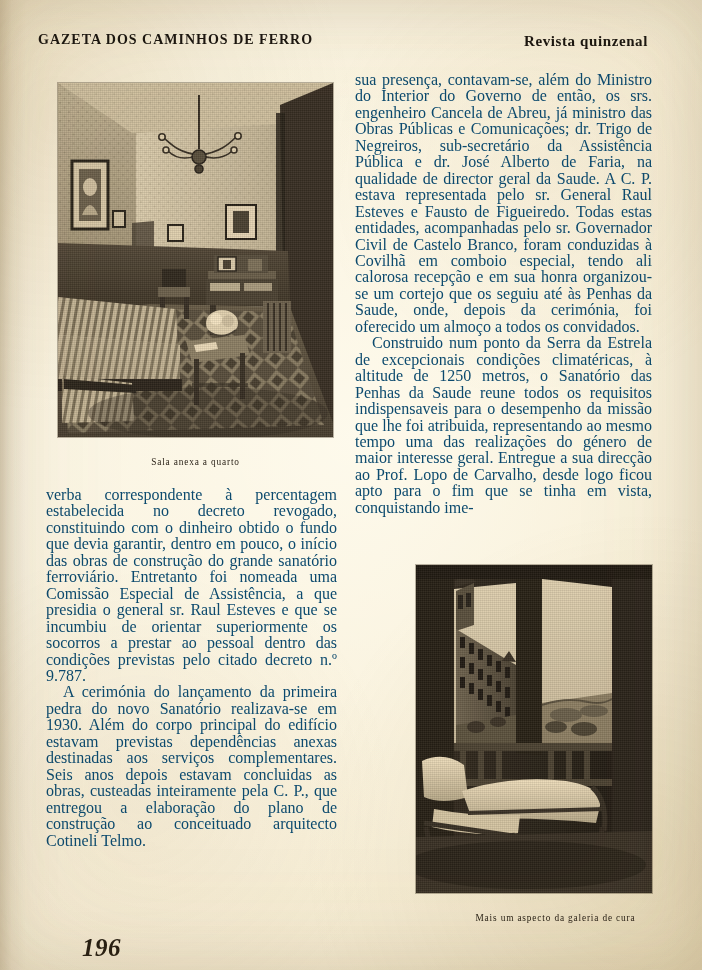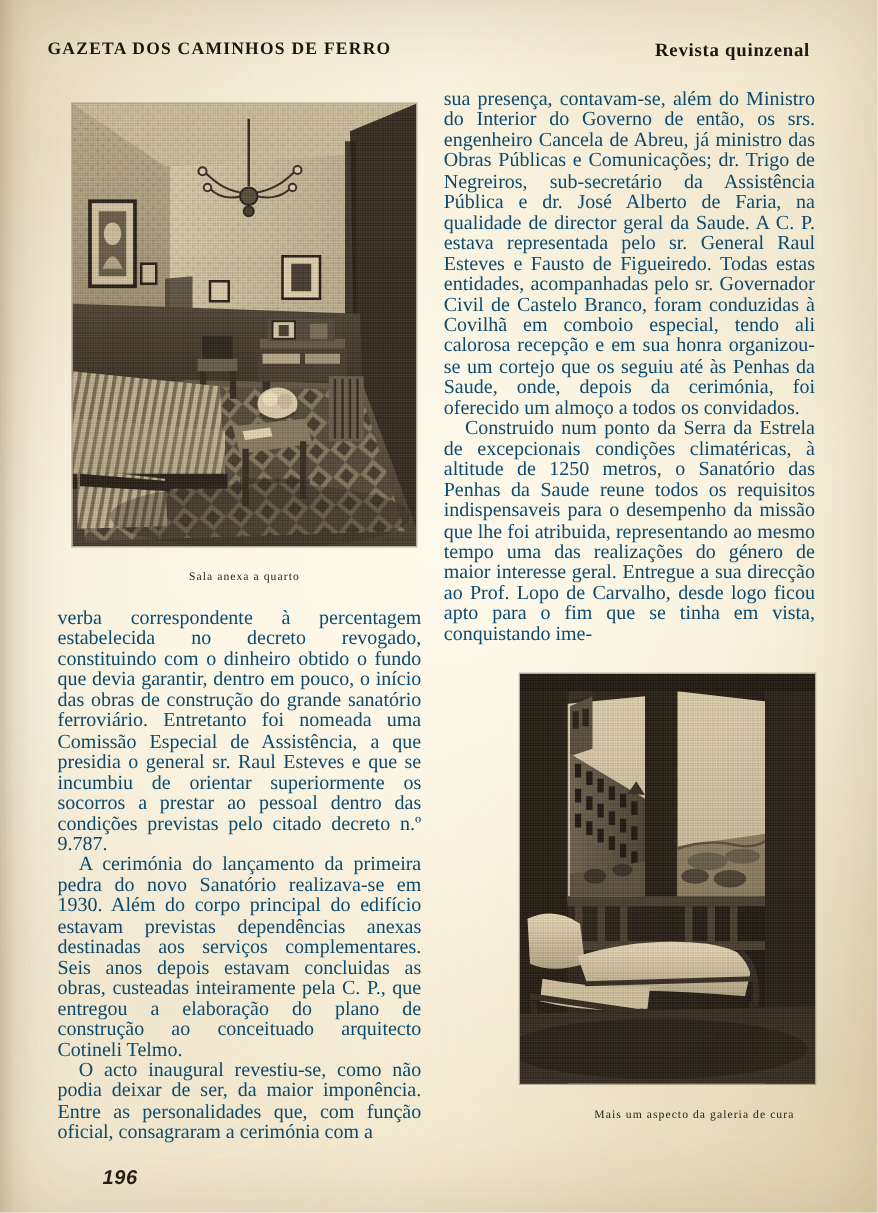--- a/index.html
+++ b/index.html
@@ -94,23 +94,23 @@
     position:absolute;inset:0;pointer-events:none;
     background-image:
       repeating-linear-gradient(0deg, rgba(0,0,0,0.11) 0px, rgba(0,0,0,0.11) 1px, rgba(255,255,255,0.055) 1px, rgba(255,255,255,0.055) 2px),
       repeating-linear-gradient(90deg, rgba(0,0,0,0.08) 0px, rgba(0,0,0,0.08) 1px, rgba(255,255,255,0.05) 1px, rgba(255,255,255,0.05) 2px);
     opacity:.55;
   }
 
   
   .folio{
     position:absolute;left:82px;top:934px;
-    font-family:Liberation Sans, sans-serif;
+    font-family:Liberation Serif, serif;
     font-style:italic;font-weight:bold;
-    font-size:16px;letter-spacing:0.5px;
+    font-size:25px;letter-spacing:0.5px;
     color:#241c10;
   }
 </style>
 </head>
 <body>
 
 <div class="page"></div>
 <div class="lspine"></div>
 
 <div class="runhead">
@@ -261,21 +261,21 @@
       </g>
 
       <ellipse cx="150" cy="330" rx="120" ry="26" fill="#342c22" opacity="0.35"></ellipse>
       <rect x="0" y="0" width="275" height="354" fill="#241d13" opacity="0.10"></rect>
     </svg>
     <div class="grain"></div>
   </div>
   <div class="caption">Sala anexa a quarto</div>
 </div>
 
-<div class="figure" style="left:380px;top:539px;width:279px;padding-left:36px;">
+<div class="figure" style="left:380px;top:565px;width:279px;padding-left:36px;">
   <div class="photo" style="width:236px;height:328px;">
     <svg width="236" height="328" viewBox="0 0 236 328" preserveAspectRatio="none">
       <defs>
         <linearGradient id="skyG" x1="0" y1="0" x2="0" y2="1">
           <stop offset="0%" stop-color="#d8d0ba"></stop>
           <stop offset="100%" stop-color="#c2b9a2"></stop>
         </linearGradient>
         <linearGradient id="bldG" x1="0" y1="0" x2="1" y2="0">
           <stop offset="0%" stop-color="#6f6554"></stop>
           <stop offset="100%" stop-color="#4d4538"></stop>
@@ -379,21 +379,20 @@
       <rect x="0" y="0" width="236" height="328" fill="#241d13" opacity="0.08"></rect>
     </svg>
     <div class="grain"></div>
   </div>
   <div class="caption">Mais um aspecto da galeria de cura</div>
 </div>
 
 <div class="col col-left" style="top:487px;">
   <p>verba correspondente à percentagem estabelecida no decreto revogado, constituindo com o dinheiro obtido o fundo que devia garantir, dentro em pouco, o início das obras de construção do grande sanatório ferroviário. Entretanto foi nomeada uma Comissão Especial de Assistência, a que presidia o general sr. Raul Esteves e que se incumbiu de orientar superiormente os socorros a prestar ao pessoal dentro das condições previstas pelo citado decreto n.º 9.787.</p>
   <p class="ind">A cerimónia do lançamento da primeira pedra do novo Sanatório realizava-se em 1930. Além do corpo principal do edifício estavam previstas dependências anexas destinadas aos serviços complementares. Seis anos depois estavam concluidas as obras, custeadas inteiramente pela C. P., que entregou a elaboração do plano de construção ao conceituado arquitecto Cotineli Telmo.</p>
-  <p class="ind">O acto inaugural revestiu-se, como não podia deixar de ser, da maior imponência. Entre as personalidades que, com função oficial, consagraram a cerimónia com a</p>
 </div>
 
 <div class="col col-right" style="top:72px;">
   <p>sua presença, contavam-se, além do Ministro do Interior do Governo de então, os srs. engenheiro Cancela de Abreu, já ministro das Obras Públicas e Comunicações; dr. Trigo de Negreiros, sub-secretário da Assistência Pública e dr. José Alberto de Faria, na qualidade de director geral da Saude. A C. P. estava representada pelo sr. General Raul Esteves e Fausto de Figueiredo. Todas estas entidades, acompanhadas pelo sr. Governador Civil de Castelo Branco, foram conduzidas à Covilhã em comboio especial, tendo ali calorosa recepção e em sua honra organizou-se um cortejo que os seguiu até às Penhas da Saude, onde, depois da cerimónia, foi oferecido um almoço a todos os convidados.</p>
   <p class="ind">Construido num ponto da Serra da Estrela de excepcionais condições climatéricas, à altitude de 1250 metros, o Sanatório das Penhas da Saude reune todos os requisitos indispensaveis para o desempenho da missão que lhe foi atribuida, representando ao mesmo tempo uma das realizações do género de maior interesse geral. Entregue a sua direcção ao Prof. Lopo de Carvalho, desde logo ficou apto para o fim que se tinha em vista, conquistando ime-</p>
 </div>
 
 <div class="folio">196</div>
 
 <div class="vignette"></div>

